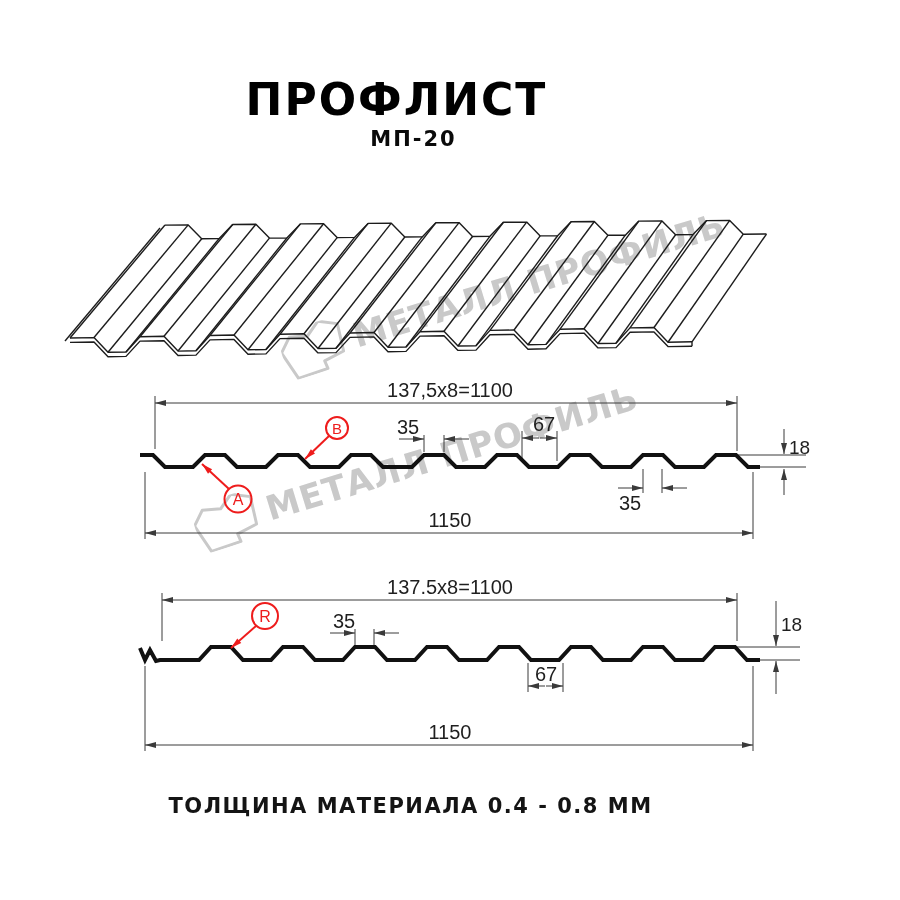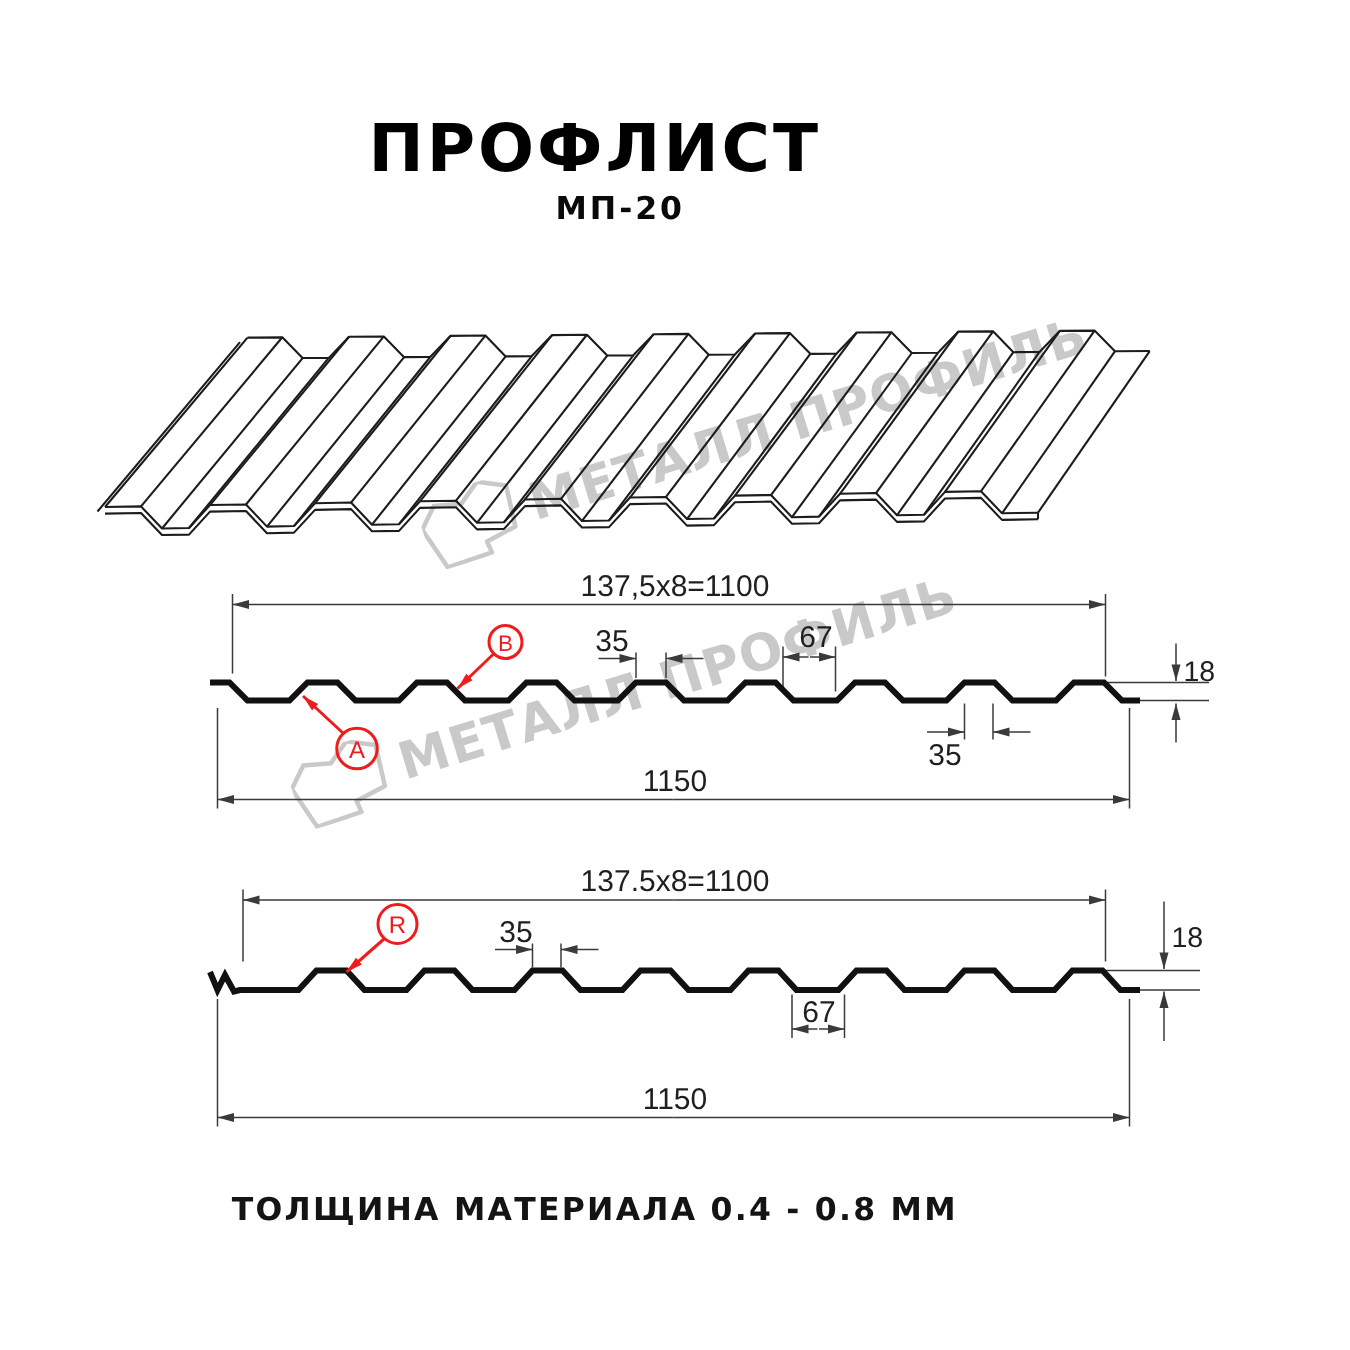--- a/index.html
+++ b/index.html
@@ -2,21 +2,21 @@
 <html><head>
 <meta charset="utf-8">
 <style>
   html,body{margin:0;padding:0;background:#fff;}
   body{width:900px;height:900px;overflow:hidden;font-family:"DejaVu Sans","Liberation Sans",sans-serif;}
   .page{position:relative;width:793px;height:900px;background:#fff;}
   .title{position:absolute;top:74px;left:0;width:100%;text-align:center;
          font-size:44px;font-weight:700;letter-spacing:2px;color:#000;}
   .subtitle{position:absolute;top:127px;left:0;width:100%;text-align:center;
          font-size:21px;font-weight:600;letter-spacing:2px;color:#0a0a0a;padding-left:17px;}
-  .footer{position:absolute;top:794px;left:0;width:100%;text-align:center;
+  .footer{position:absolute;top:794px;left:14px;width:100%;text-align:center;
          font-size:21px;font-weight:600;letter-spacing:1.5px;color:#141414;}
   .watermark{position:absolute;display:flex;align-items:center;gap:10px;
          z-index:0;transform:rotate(-17deg);transform-origin:left center;pointer-events:none;}
   .wm-text{font-size:34px;font-weight:700;letter-spacing:1px;white-space:nowrap;color:#c9c9c9;}
   #wm1{left:283px;top:333px;}
   #wm2{left:196px;top:506px;}
   #draw{position:absolute;left:0;top:0;z-index:1;pointer-events:none;}
   .hdr{z-index:2;}
   svg text{font-family:"Liberation Sans","DejaVu Sans",sans-serif;}
 </style>

